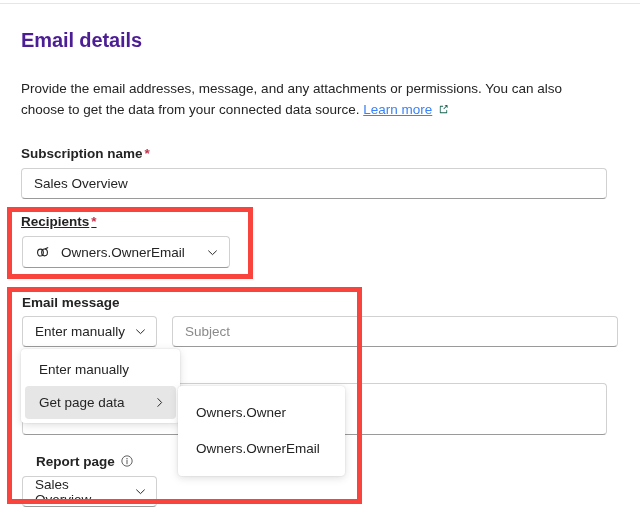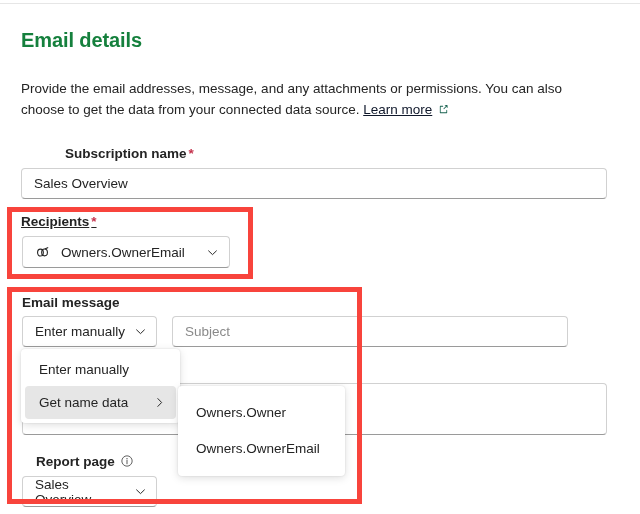--- a/index.html
+++ b/index.html
@@ -36,34 +36,34 @@
     height: 514px;
   }
 
   .page-title {
     position: absolute;
     left: 21px;
     top: 29px;
     font-size: 20px;
     font-weight: 600;
     letter-spacing: -0.1px;
-    color: #15803d;
+    color: #4c1d95;
   }
 
   .description {
     position: absolute;
     left: 21px;
     top: 78px;
     width: 582px;
     font-size: 13.5px;
     line-height: 21px;
     color: #242424;
   }
   .learn-more {
-    color: #0f172a;
+    color: #3b82f6;
     text-decoration: underline;
     cursor: pointer;
   }
   .ext-icon {
     display: inline-block;
     vertical-align: -2px;
     margin-left: 5px;
   }
 
   
@@ -89,21 +89,21 @@
     border-radius: 4px;
     font-size: 13.5px;
     font-family: "Liberation Sans", sans-serif;
     color: #242424;
     padding: 0 12px;
     outline: none;
   }
   .text-input::placeholder { color: #8a8a8a; }
 
   
-  #subscription-label { left: 21px; top: 146px; margin-left: 44px; }
+  #subscription-label { left: 21px; top: 146px; }
   #subscription-input {
     left: 21px; top: 168px; width: 586px; height: 31px;
   }
 
   
   #recipients-label { left: 21px; top: 214px; text-decoration: underline; }
   .combo {
     position: absolute;
     box-sizing: border-box;
     background: #ffffff;
@@ -126,21 +126,21 @@
   .chev { margin-left: 8px; display: flex; }
 
   
   #subject-label { left: 22px; top: 295px; }
   #subject-mode-combo {
     left: 22px; top: 316px; width: 135px; height: 31px;
     padding: 0 9px 0 12px;
   }
   #subject-mode-combo .combo-value { flex: 1; }
   #subject-input {
-    left: 172px; top: 316px; width: 396px; height: 31px;
+    left: 172px; top: 316px; width: 446px; height: 31px;
   }
 
   
   #message-box {
     left: 22px; top: 383px; width: 585px; height: 52px;
   }
 
   
   #report-page-label { left: 22px; top: 454px; padding-left: 14px; }
   .info-icon { display: inline-block; vertical-align: -2px; margin-left: 5px; }
@@ -270,21 +270,21 @@
           <path d="M3.2 6 L8 10.6 L12.8 6" fill="none" stroke="#242424" stroke-width="1.2" stroke-linecap="round" stroke-linejoin="round"></path>
         </svg>
     </span>
   </div>
 
   <div class="menu" id="subject-menu">
     <div class="menu-item">
       <span class="mi-label">Enter manually</span>
     </div>
     <div class="menu-item selected">
-      <span class="mi-label">Get name data</span>
+      <span class="mi-label">Get page data</span>
       <span class="submenu-arrow">
         <svg width="13" height="13" viewBox="0 0 16 16">
             <path d="M6 3.2 L10.6 8 L6 12.8" fill="none" stroke="#242424" stroke-width="1.2" stroke-linecap="round" stroke-linejoin="round"></path>
           </svg>
       </span>
     </div>
   </div>
 
   <div class="menu" id="data-submenu">
     <div class="menu-item">

